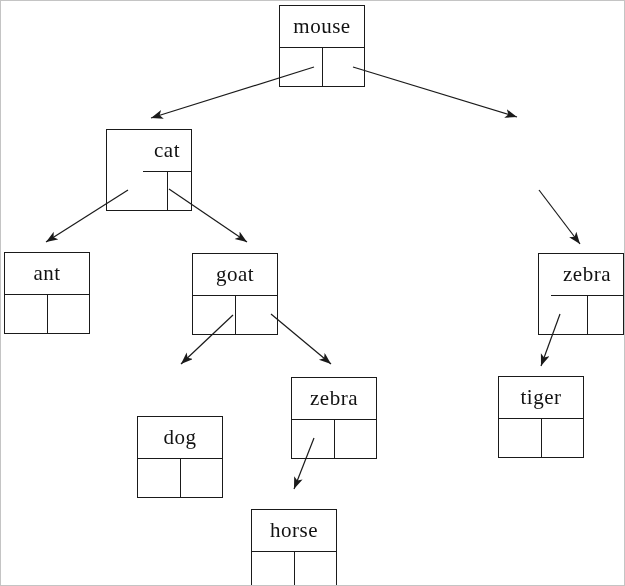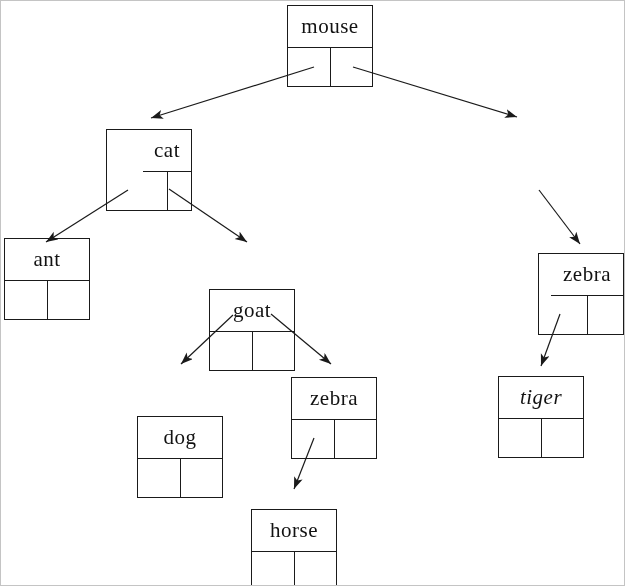--- a/index.html
+++ b/index.html
@@ -40,29 +40,29 @@
     display: flex;
     height: 38px;
   }
   .node .ptr {
     flex: 1;
   }
   .node .ptr.left {
     border-right: 1px solid #1a1a1a;
   }
   
-  .node-mouse { left: 286px; top: 4px; }
+  .node-mouse { left: 278px; top: 4px; }
   .node-cat   { left: 105px; top: 128px; padding-left: 36px; }
   .node-mule  { left: 475px; top: 129px; }
-  .node-ant   { left: 3px;   top: 237px; }
-  .node-goat  { left: 208px; top: 252px; margin-top: 36px; }
+  .node-ant   { left: 3px;   top: 251px; }
+  .node-goat  { left: 191px; top: 252px; }
   .node-zebra { left: 537px; top: 252px; padding-left: 12px; }
   .node-dog   { left: 136px; top: 375px; margin-top: 40px; }
   .node-lion  { left: 290px; top: 376px; }
-  .node-tiger { left: 497px; top: 375px; font-style: italic; }
+  .node-tiger { left: 497px; top: 375px; }
   .node-horse { left: 250px; top: 508px; }
 
   #edges {
     position: absolute;
     left: 0;
     top: 0;
     pointer-events: none;
   }
   #edges line {
     stroke: #1a1a1a;

